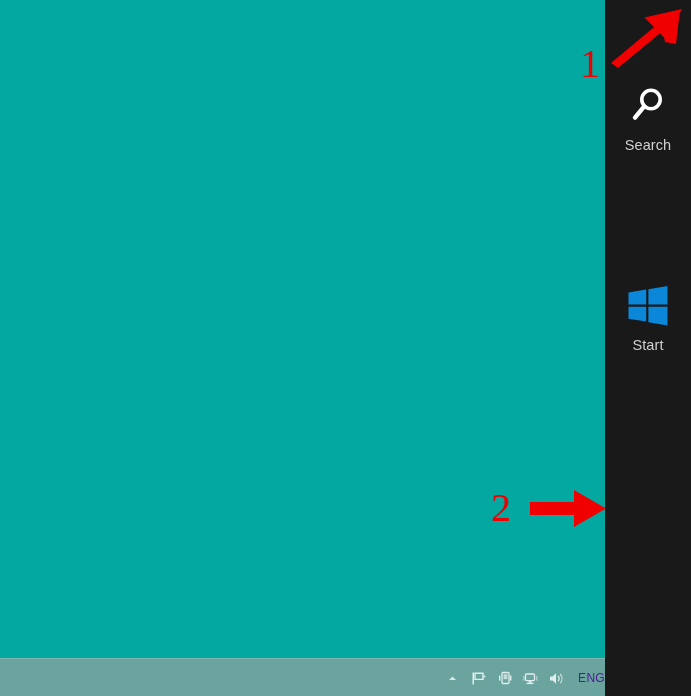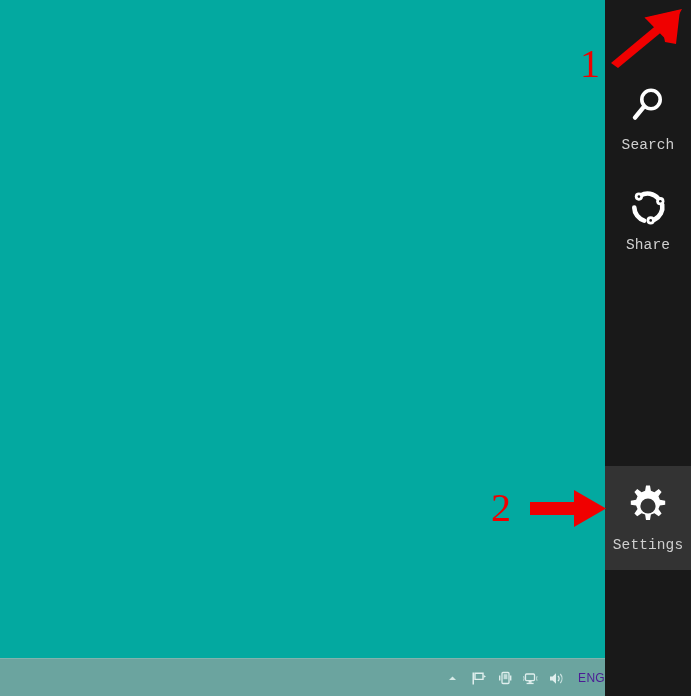--- a/index.html
+++ b/index.html
@@ -72,21 +72,20 @@
   .charm {
     position: absolute;
     left: 0;
     width: 86px;
     height: 104px;
     display: flex;
     flex-direction: column;
     align-items: center;
     justify-content: center;
     cursor: default;
-    font-family: Liberation Mono, monospace;
   }
   .charm.active { background: #333333; }
   .charm-ico {
     width: 46px;
     height: 46px;
     display: flex;
     align-items: center;
     justify-content: center;
     margin-bottom: 9px;
   }
@@ -169,56 +168,36 @@
     <div class="charm" style="top:66px">
       <div class="charm-ico">
         <svg width="42" height="42" viewBox="0 0 42 42">
           <circle cx="24" cy="14.5" r="9.2" fill="none" stroke="#ffffff" stroke-width="3.6"></circle>
           <line x1="17.2" y1="21.4" x2="8" y2="32.6" stroke="#ffffff" stroke-width="4.4" stroke-linecap="round"></line>
         </svg>
       </div>
       <div class="charm-lb">Search</div>
     </div>
 
-    <div class="charm" style="top:166px">
+
+    <div class="charm" style="top:266px">
       <div class="charm-ico">
-        <svg width="42" height="42" viewBox="0 0 42 42">
-          <g fill="none" stroke="#ffffff" stroke-width="4.6" stroke-linecap="round">
-            <path d="M13.6 10.4 A14 14 0 0 1 31.3 13.6"></path>
-            <path d="M35.2 19.6 A14 14 0 0 1 27.4 34.6"></path>
-            <path d="M17.2 35.6 A14 14 0 0 1 7.3 22.6"></path>
+        <svg width="42" height="40" viewBox="0 0 42 40">
+          <g fill="#0b87da">
+            <path d="M1.5 6.6 L19.2 3.6 L19.2 18.6 L1.5 18.6 Z"></path>
+            <path d="M21.4 3.2 L40.5 0 L40.5 18.6 L21.4 18.6 Z"></path>
+            <path d="M1.5 20.8 L19.2 20.8 L19.2 35.6 L1.5 32.8 Z"></path>
+            <path d="M21.4 20.8 L40.5 20.8 L40.5 39.4 L21.4 36.2 Z"></path>
           </g>
-          <circle cx="11.9" cy="11.6" r="4.1" fill="#ffffff"></circle>
-          <circle cx="33.3" cy="16.2" r="4.1" fill="#ffffff"></circle>
-          <circle cx="23.7" cy="35.4" r="4.1" fill="#ffffff"></circle>
-          <circle cx="11.9" cy="11.6" r="1.3" fill="#191919"></circle>
-          <circle cx="33.3" cy="16.2" r="1.3" fill="#191919"></circle>
-          <circle cx="23.7" cy="35.4" r="1.3" fill="#191919"></circle>
-        </svg>
-      </div>
-      <div class="charm-lb">Share</div>
+        </svg>
+      </div>
+      <div class="charm-lb">Start</div>
     </div>
 
 
-
-    <div class="charm active" style="top:466px">
-      <div class="charm-ico">
-        <svg width="44" height="44" viewBox="0 0 44 44">
-          <g fill="#ffffff">
-            <path d="M22 1.5
-                     l4.0 0 l0.9 5.3 l3.5 1.45 l4.35 -3.15 l2.85 2.85 l-3.15 4.35 l1.45 3.5 l5.3 0.9 l0 4.0
-                     l-5.3 0.9 l-1.45 3.5 l3.15 4.35 l-2.85 2.85 l-4.35 -3.15 l-3.5 1.45 l-0.9 5.3 l-4.0 0
-                     l-0.9 -5.3 l-3.5 -1.45 l-4.35 3.15 l-2.85 -2.85 l3.15 -4.35 l-1.45 -3.5 l-5.3 -0.9 l0 -4.0
-                     l5.3 -0.9 l1.45 -3.5 l-3.15 -4.35 l2.85 -2.85 l4.35 3.15 l3.5 -1.45 l0.9 -5.3 z" transform="translate(-2,0)"></path>
-          </g>
-          <circle cx="22" cy="22" r="7.6" fill="#333333"></circle>
-        </svg>
-      </div>
-      <div class="charm-lb">Settings</div>
-    </div>
   </div>
 
   <div class="anno-num" style="left:580px; top:44px;">1</div>
   <div class="anno-arrow" style="left:608px; top:6px;">
     <svg width="82" height="62" viewBox="0 0 82 62">
       <g fill="#f00000">
         <path d="M3 57 L57 12 L62 19 L10 62 Z"></path>
         <path d="M72 4 L37 12 L52 18 L54 20 L57 36 L68 38 Z"></path>
         <path d="M74 3 L36.5 11.5 L57.5 33 Z"></path>
       </g>

